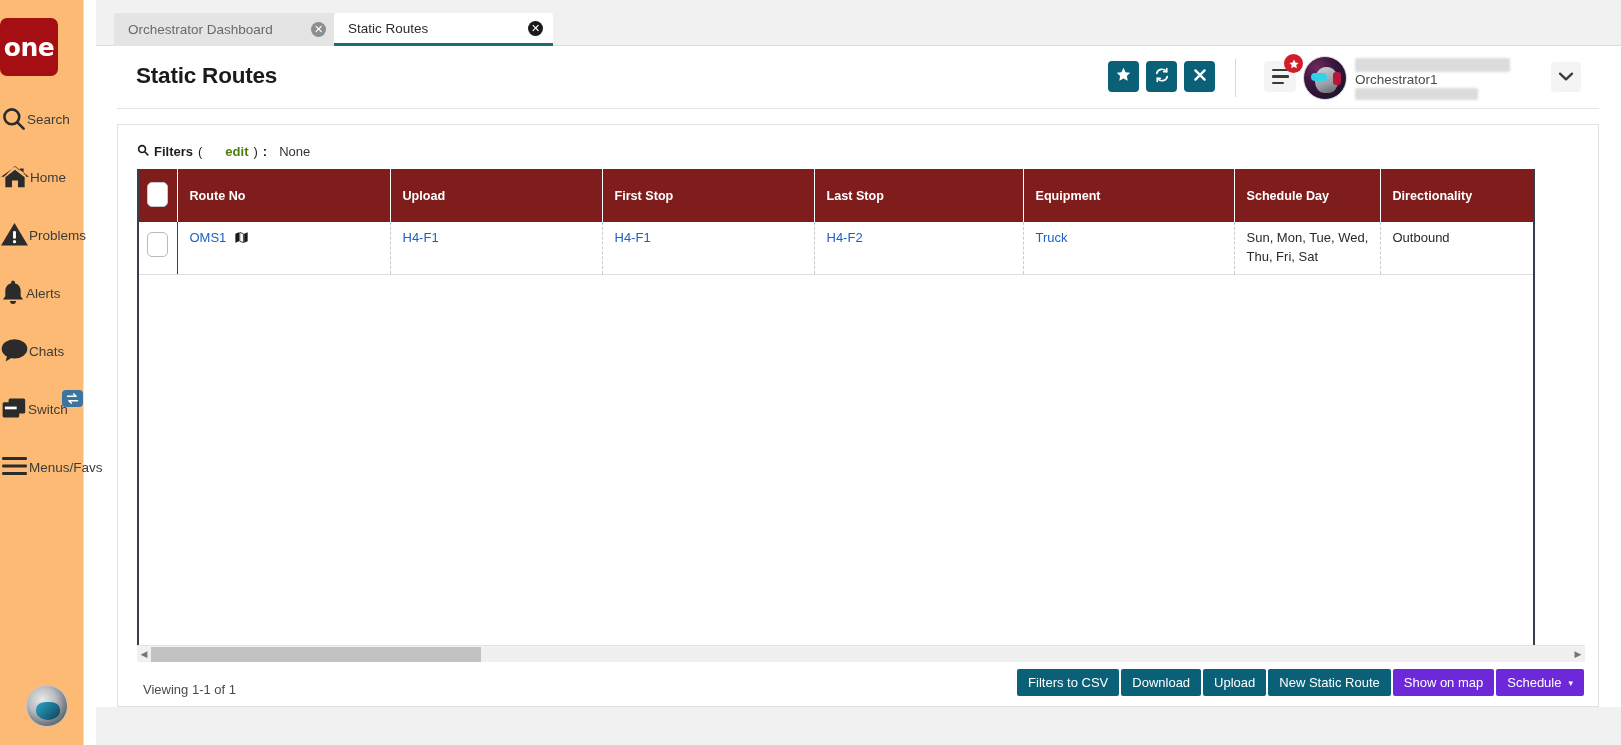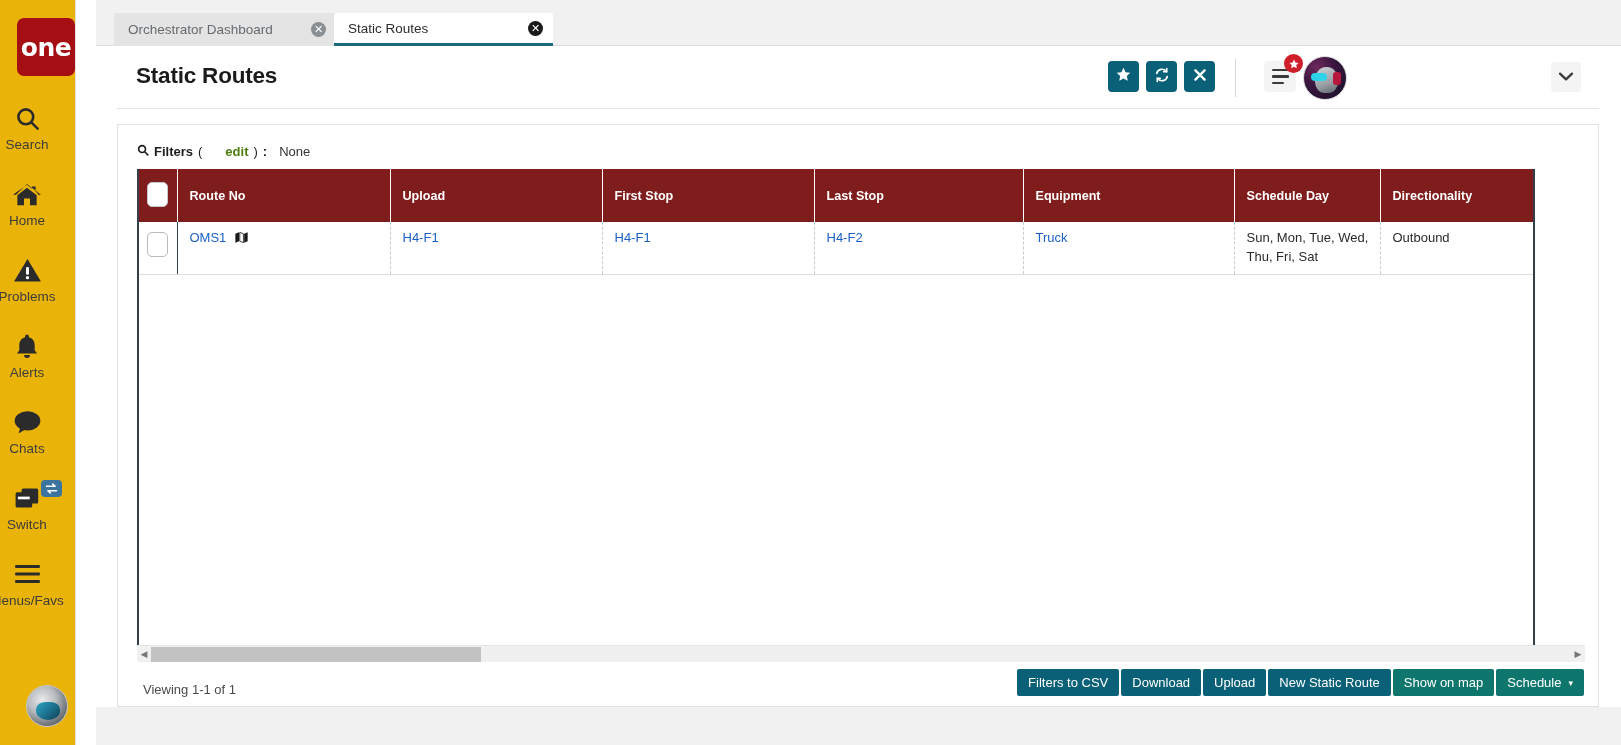--- a/index.html
+++ b/index.html
@@ -14,46 +14,46 @@
     position: relative;
     width: 1621px;
     height: 745px;
     background: #ffffff;
   }
 
   
   .sidebar {
     position: absolute;
     left: 0; top: 0;
-    width: 76px;
+    width: 84px;
     height: 745px;
-    background: #eab308;
+    background: #fdba74;
     border-right: 1px solid #e3e3e3;
     display: flex;
     flex-direction: column;
-    align-items: flex-end;
+    align-items: flex-start;
     z-index: 5;
   }
   .brand-logo {
     margin-top: 18px;
     width: 58px; height: 58px;
     background: #a50f14;
     border-radius: 7px;
     display: flex; align-items: center; justify-content: center;
     color: #fff;
     font-size: 25px;
     font-weight: 700;
     letter-spacing: -0.5px;
     font-family: "DejaVu Sans", sans-serif;
   }
   .nav-item {
     margin-top: 26px;
     width: 96px;
     display: flex;
-    flex-direction: column;
+    flex-direction: row;
     align-items: center;
     cursor: pointer;
     position: relative;
   }
   .nav-item .ico { height: 32px; display: flex; align-items: center; justify-content: center; }
   .nav-item .lbl {
     margin-top: 3px;
     font-size: 13.5px;
     color: #3c3c3c;
     font-family: "Liberation Sans", sans-serif;
@@ -389,21 +389,21 @@
     color: #ffffff;
     font-size: 13px;
     border: none;
     border-radius: 2px;
     cursor: pointer;
     display: flex;
     align-items: center;
     font-family: "Liberation Sans", sans-serif;
     white-space: nowrap;
   }
-  .fbtn.light { background: #0f766e; }
+  .fbtn.light { background: #6d28d9; }
   .fbtn .caret { margin-left: 7px; font-size: 9px; }
 
   .page-bottom-strip {
     position: absolute;
     left: 96px; top: 707px;
     width: 1525px;
     height: 38px;
     background: #f1f1f1;
   }
 </style>
@@ -550,20 +550,25 @@
         </svg>
       </span>
     </div>
 
     <div class="user-avatar">
       <div class="av-face"></div>
       <div class="av-visor"></div>
       <div class="av-ear"></div>
     </div>
 
+    <div class="user-block">
+      <div class="redact top"></div>
+      <div class="user-name">Orchestrator1</div>
+      <div class="redact bot"></div>
+    </div>
 
     <div class="user-caret">
       <span>
         <svg width="16" height="11" viewBox="0 0 16 11" fill="none" stroke="#3a3a3a" stroke-width="2.3" stroke-linecap="round" stroke-linejoin="round">
           <path d="M2 2.6 8 8.4 14 2.6"></path>
         </svg>
       </span>
     </div>
   </div>
 

